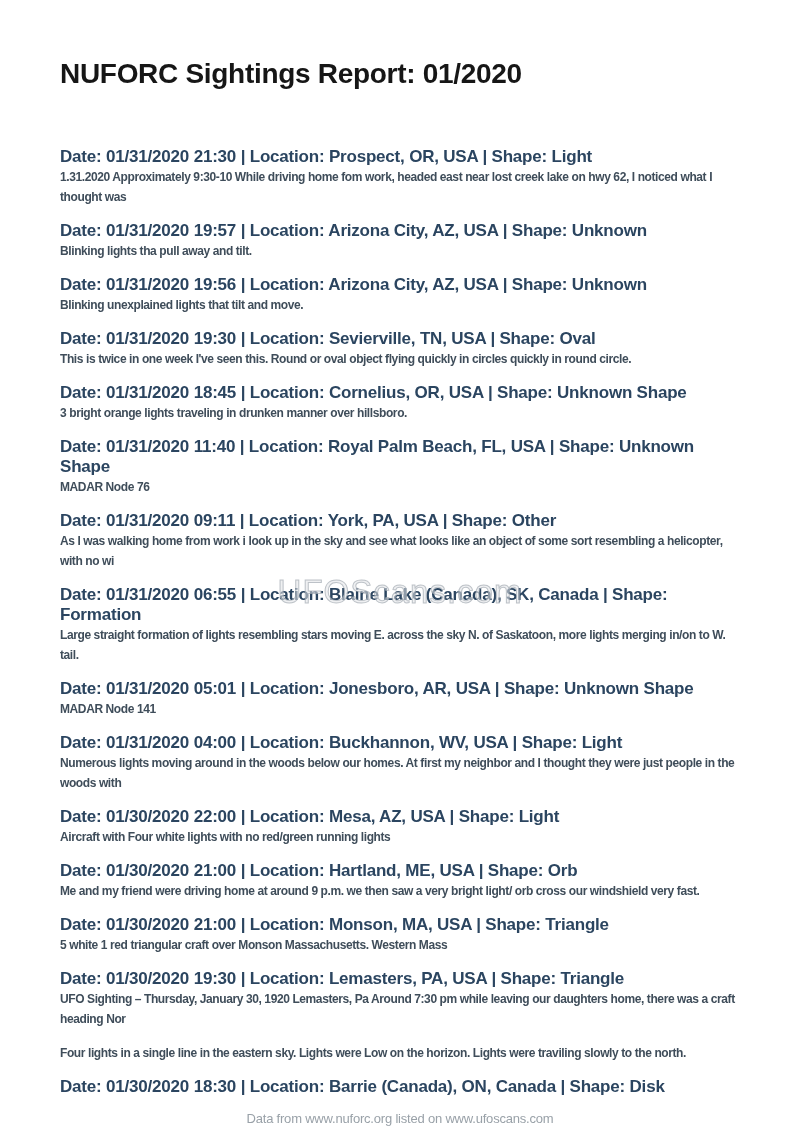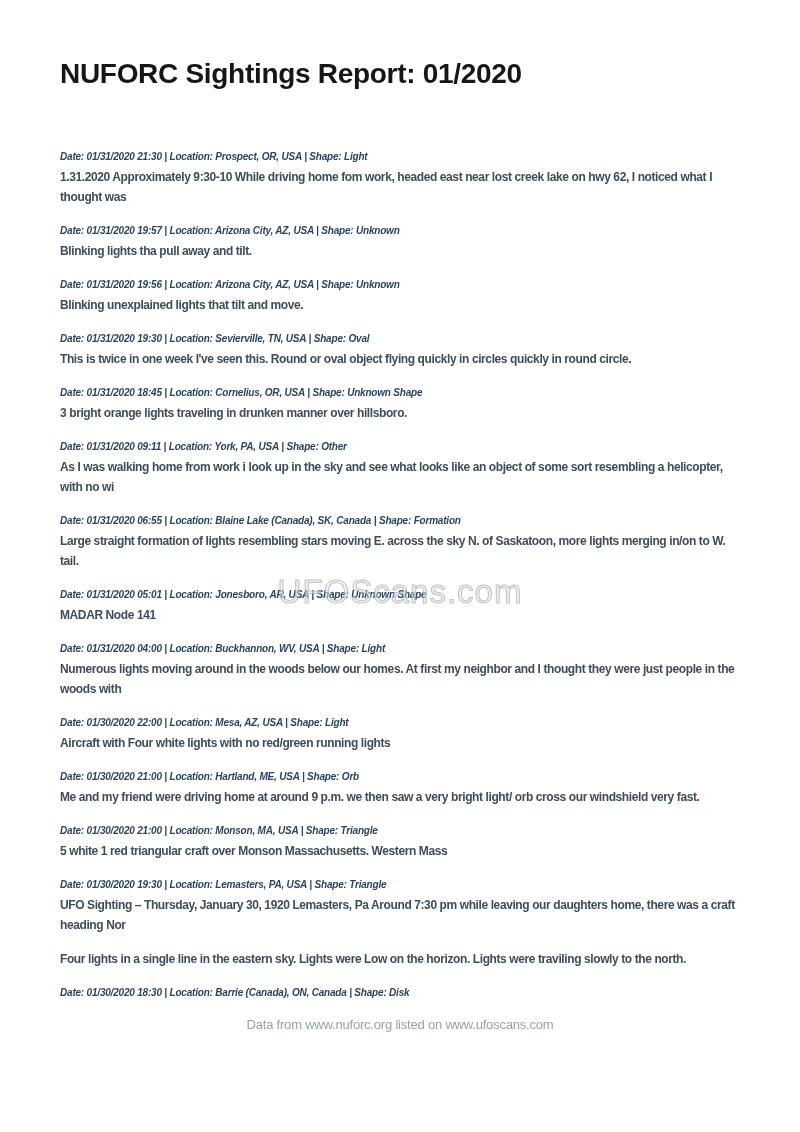--- a/index.html
+++ b/index.html
@@ -19,23 +19,22 @@
   .page-title {
     font-size: 28px;
     font-weight: bold;
     color: #161616;
     letter-spacing: -0.3px;
     margin-bottom: 57px;
   }
   .sightings-list { width: 680px; }
   .entry { margin-bottom: 14px; }
   .entry-header {
-    font-size: 10px;
+    font-size: 17px;
     font-weight: bold;
-    font-style: italic;
     color: #2b4560;
     line-height: 20px;
     letter-spacing: -0.2px;
   }
   .entry-desc {
     font-size: 12px;
     font-weight: bold;
     color: #3f4d5a;
     line-height: 20px;
     letter-spacing: -0.4px;
@@ -89,20 +88,24 @@
       <article class="entry">
         <h2 class="entry-header">Date: 01/31/2020 19:30 | Location: Sevierville, TN, USA | Shape: Oval</h2>
         <p class="entry-desc">This is twice in one week I've seen this. Round or oval object flying quickly in circles quickly in round circle.</p>
       </article>
 
       <article class="entry">
         <h2 class="entry-header">Date: 01/31/2020 18:45 | Location: Cornelius, OR, USA | Shape: Unknown Shape</h2>
         <p class="entry-desc">3 bright orange lights traveling in drunken manner over hillsboro.</p>
       </article>
 
+      <article class="entry">
+        <h2 class="entry-header">Date: 01/31/2020 11:40 | Location: Royal Palm Beach, FL, USA | Shape: Unknown Shape</h2>
+        <p class="entry-desc">MADAR Node 76</p>
+      </article>
 
       <article class="entry">
         <h2 class="entry-header">Date: 01/31/2020 09:11 | Location: York, PA, USA | Shape: Other</h2>
         <p class="entry-desc">As I was walking home from work i look up in the sky and see what looks like an object of some sort resembling a helicopter, with no wi</p>
       </article>
 
       <article class="entry">
         <h2 class="entry-header">Date: 01/31/2020 06:55 | Location: Blaine Lake (Canada), SK, Canada | Shape: Formation</h2>
         <p class="entry-desc">Large straight formation of lights resembling stars moving E. across the sky N. of Saskatoon, more lights merging in/on to W. tail.</p>
       </article>

